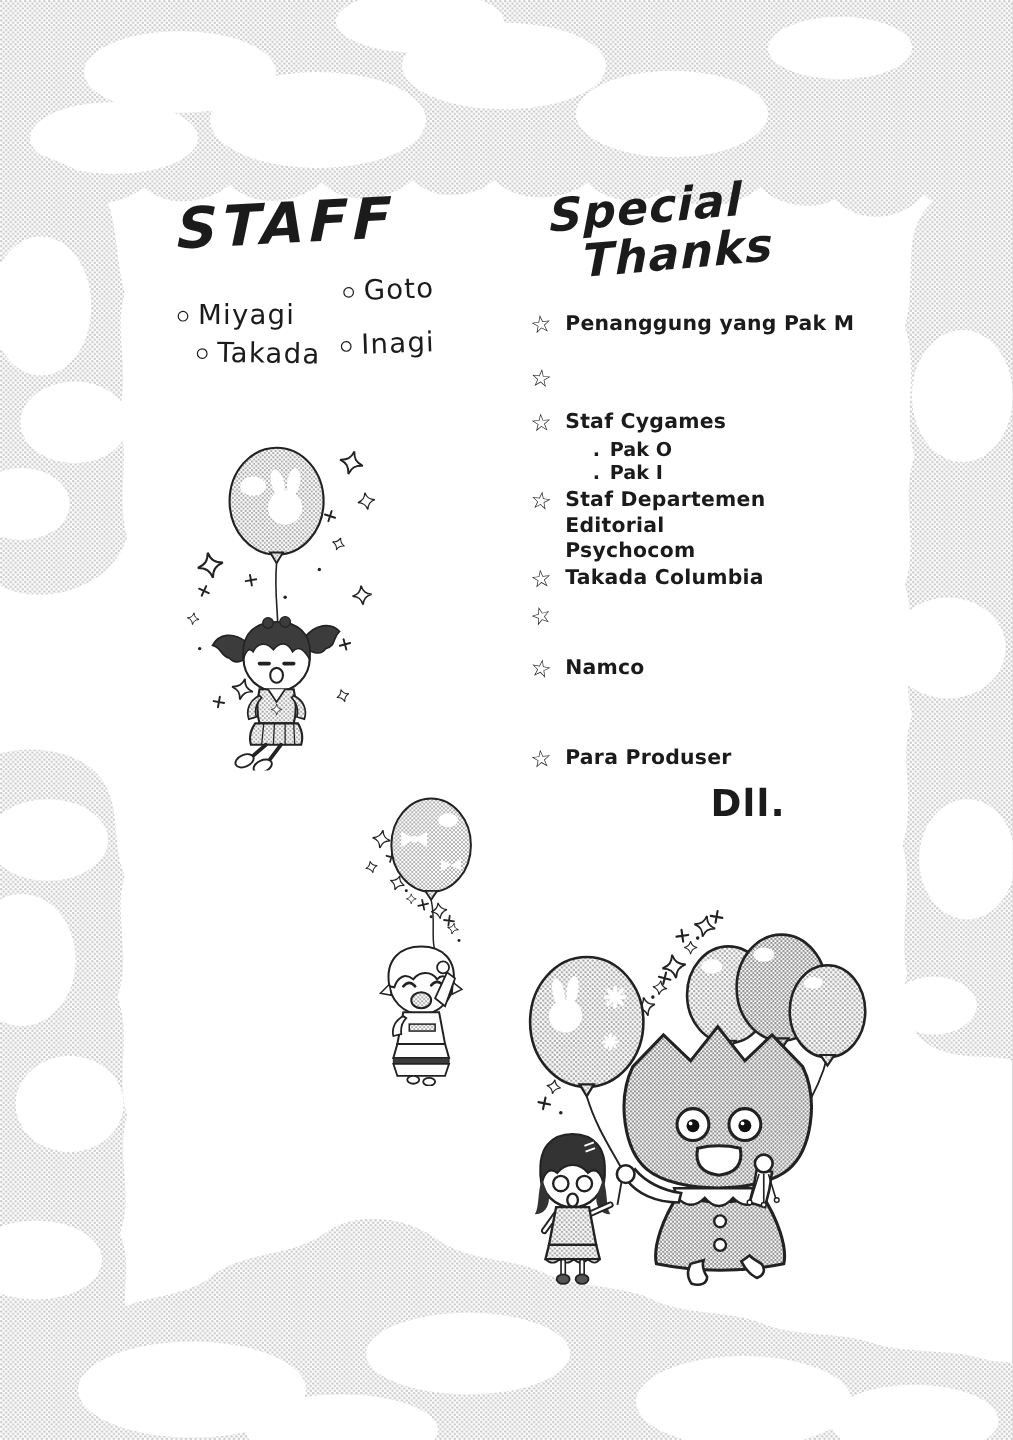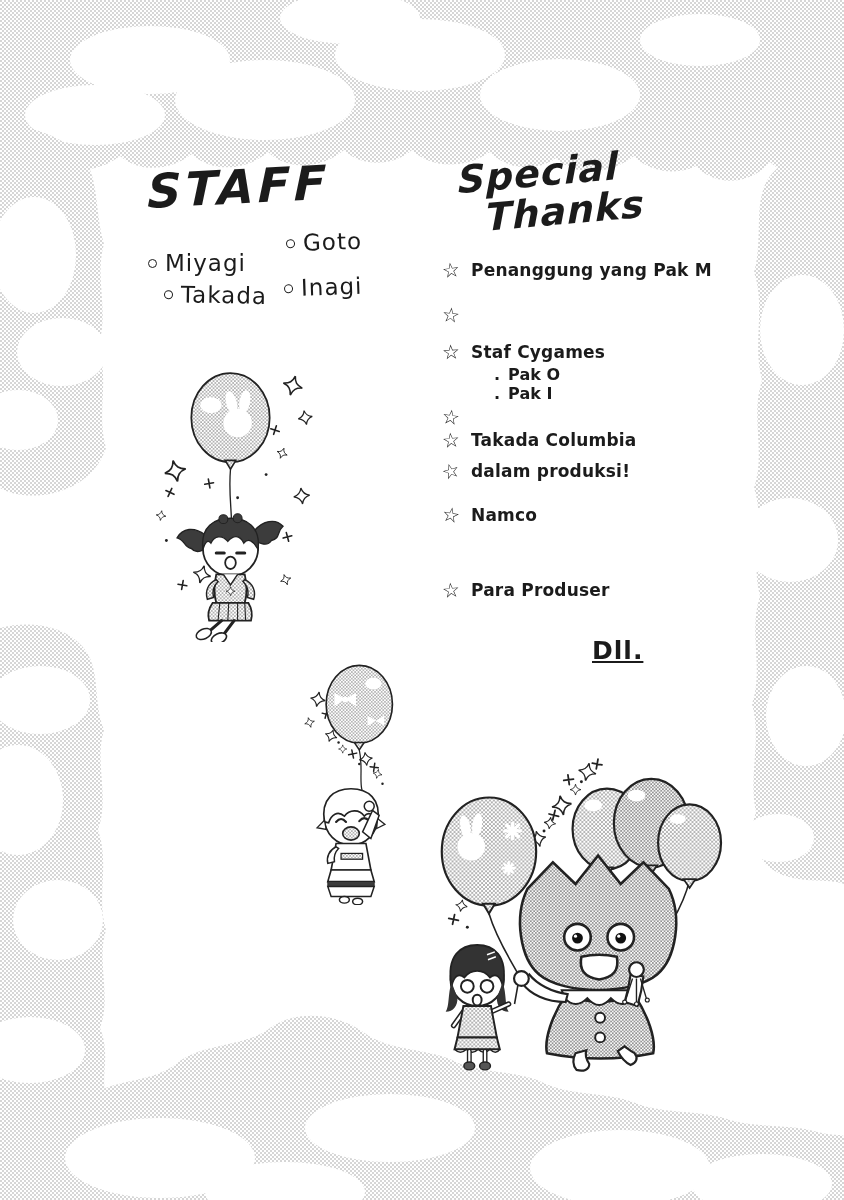--- a/index.html
+++ b/index.html
@@ -45,21 +45,21 @@
   .item-1 .star{transform:rotate(6deg);}
   .item-2 .star{transform:rotate(-4deg);}
   .item-3 .star{transform:rotate(8deg);}
   .item-4 .star{transform:rotate(-6deg);}
   .item-5 .star{transform:rotate(-16deg);}
   .item-6 .star{transform:rotate(10deg);}
   .item-7 .star{transform:rotate(-6deg);}
   .subitems{margin:2px 0 0 54px;font-size:16px;font-weight:bold;line-height:19px;}
   .subitem{display:flex;gap:8px;}
   .subitem .subdot{font-weight:bold;}
-  .thanks-footer{left:592px;top:636px;font-size:25px;font-weight:bold;letter-spacing:1px;text-decoration:underline;}
+  .thanks-footer{left:592px;top:652px;font-size:31px;font-weight:bold;letter-spacing:1px;}
 </style>
 </head>
 <body>
 
 <div id="page">
 
   <svg width="0" height="0" style="position:absolute" aria-hidden="true">
     <defs>
       <pattern id="tone-bg" width="4" height="4" patternUnits="userSpaceOnUse">
         <rect width="4" height="4" fill="#ffffff"></rect>
@@ -171,31 +171,34 @@
           <span class="subdot">.</span>
           <span>Pak O</span>
         </div>
         <div class="subitem">
           <span class="subdot">.</span>
           <span>Pak I</span>
         </div>
       </div>
       <div class="thanks-item item-3">
         <span class="star">☆</span>
+        <div class="thanks-text">
+          <div class="line">Staf Departemen Editorial</div>
+          <div class="line">Psychocom</div>
+        </div>
       </div>
       <div class="thanks-item item-4">
         <span class="star">☆</span>
         <div class="thanks-text">
           <div class="line">Takada Columbia</div>
         </div>
       </div>
       <div class="thanks-item item-5">
         <span class="star">☆</span>
         <div class="thanks-text">
-          <div class="line">dalam produksi!</div>
         </div>
       </div>
       <div class="thanks-item item-6">
         <span class="star">☆</span>
         <div class="thanks-text">
           <div class="line">Namco</div>
         </div>
       </div>
       <div class="thanks-item item-7">
         <span class="star">☆</span>

